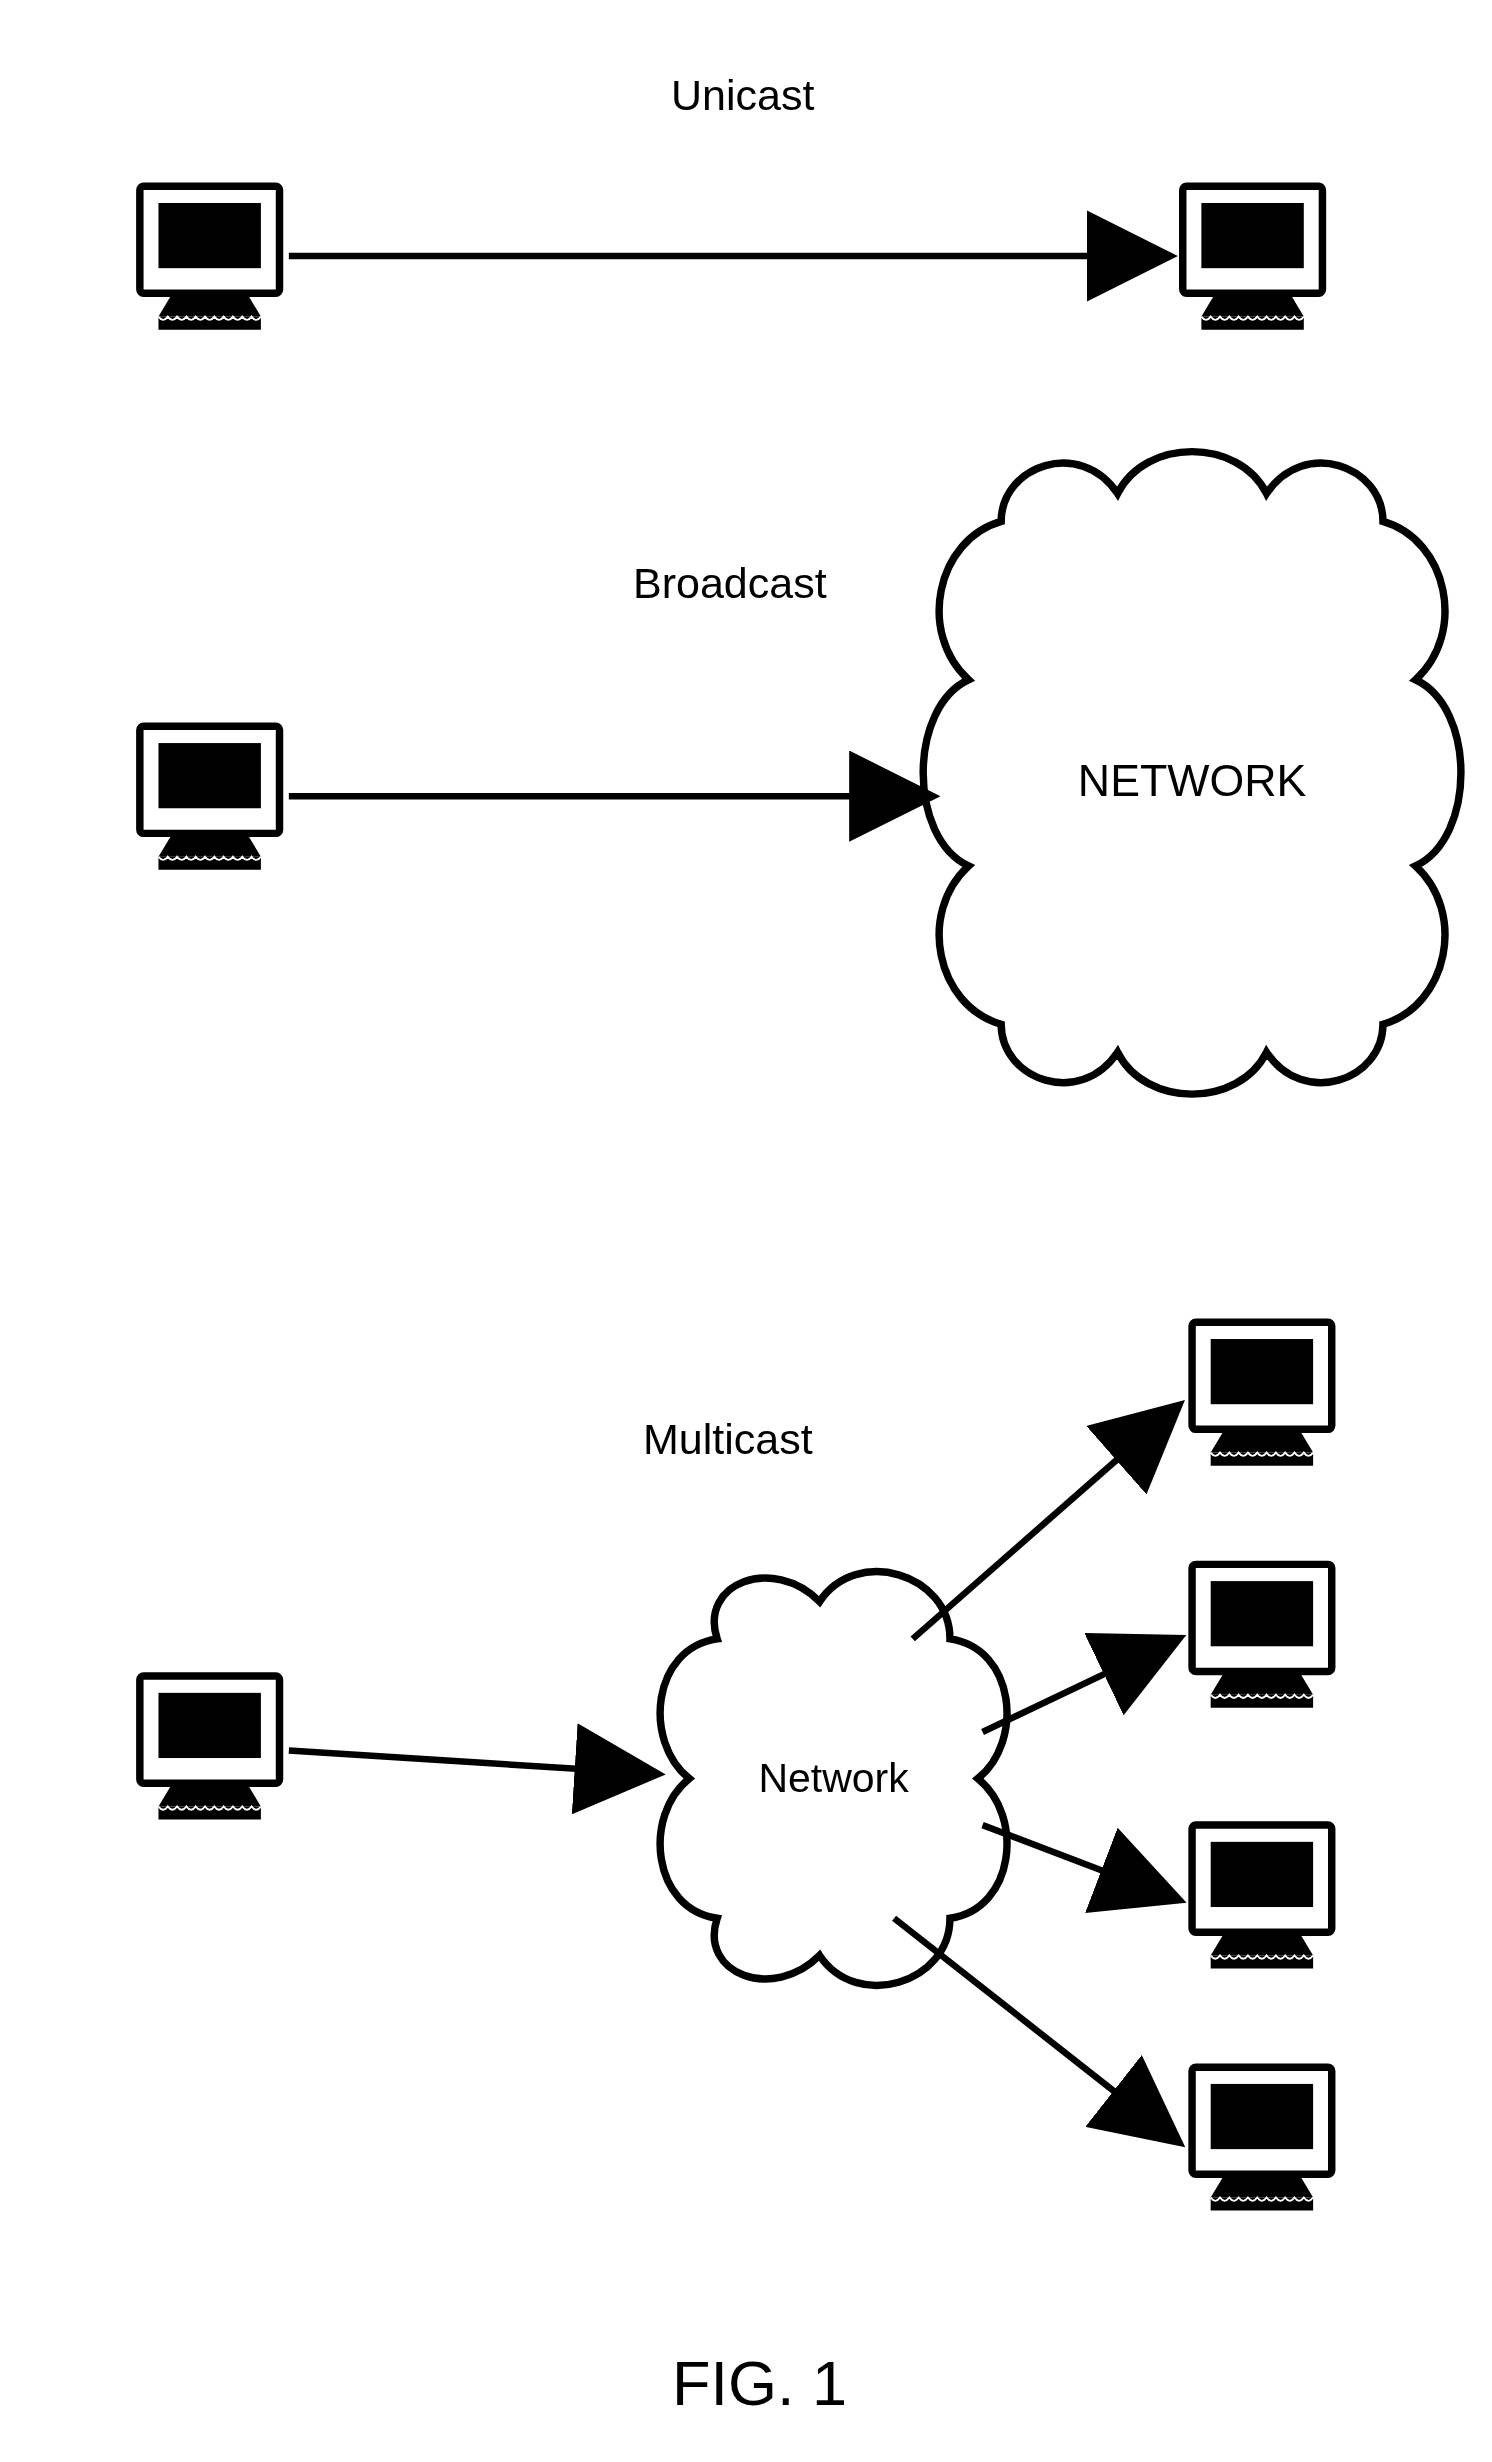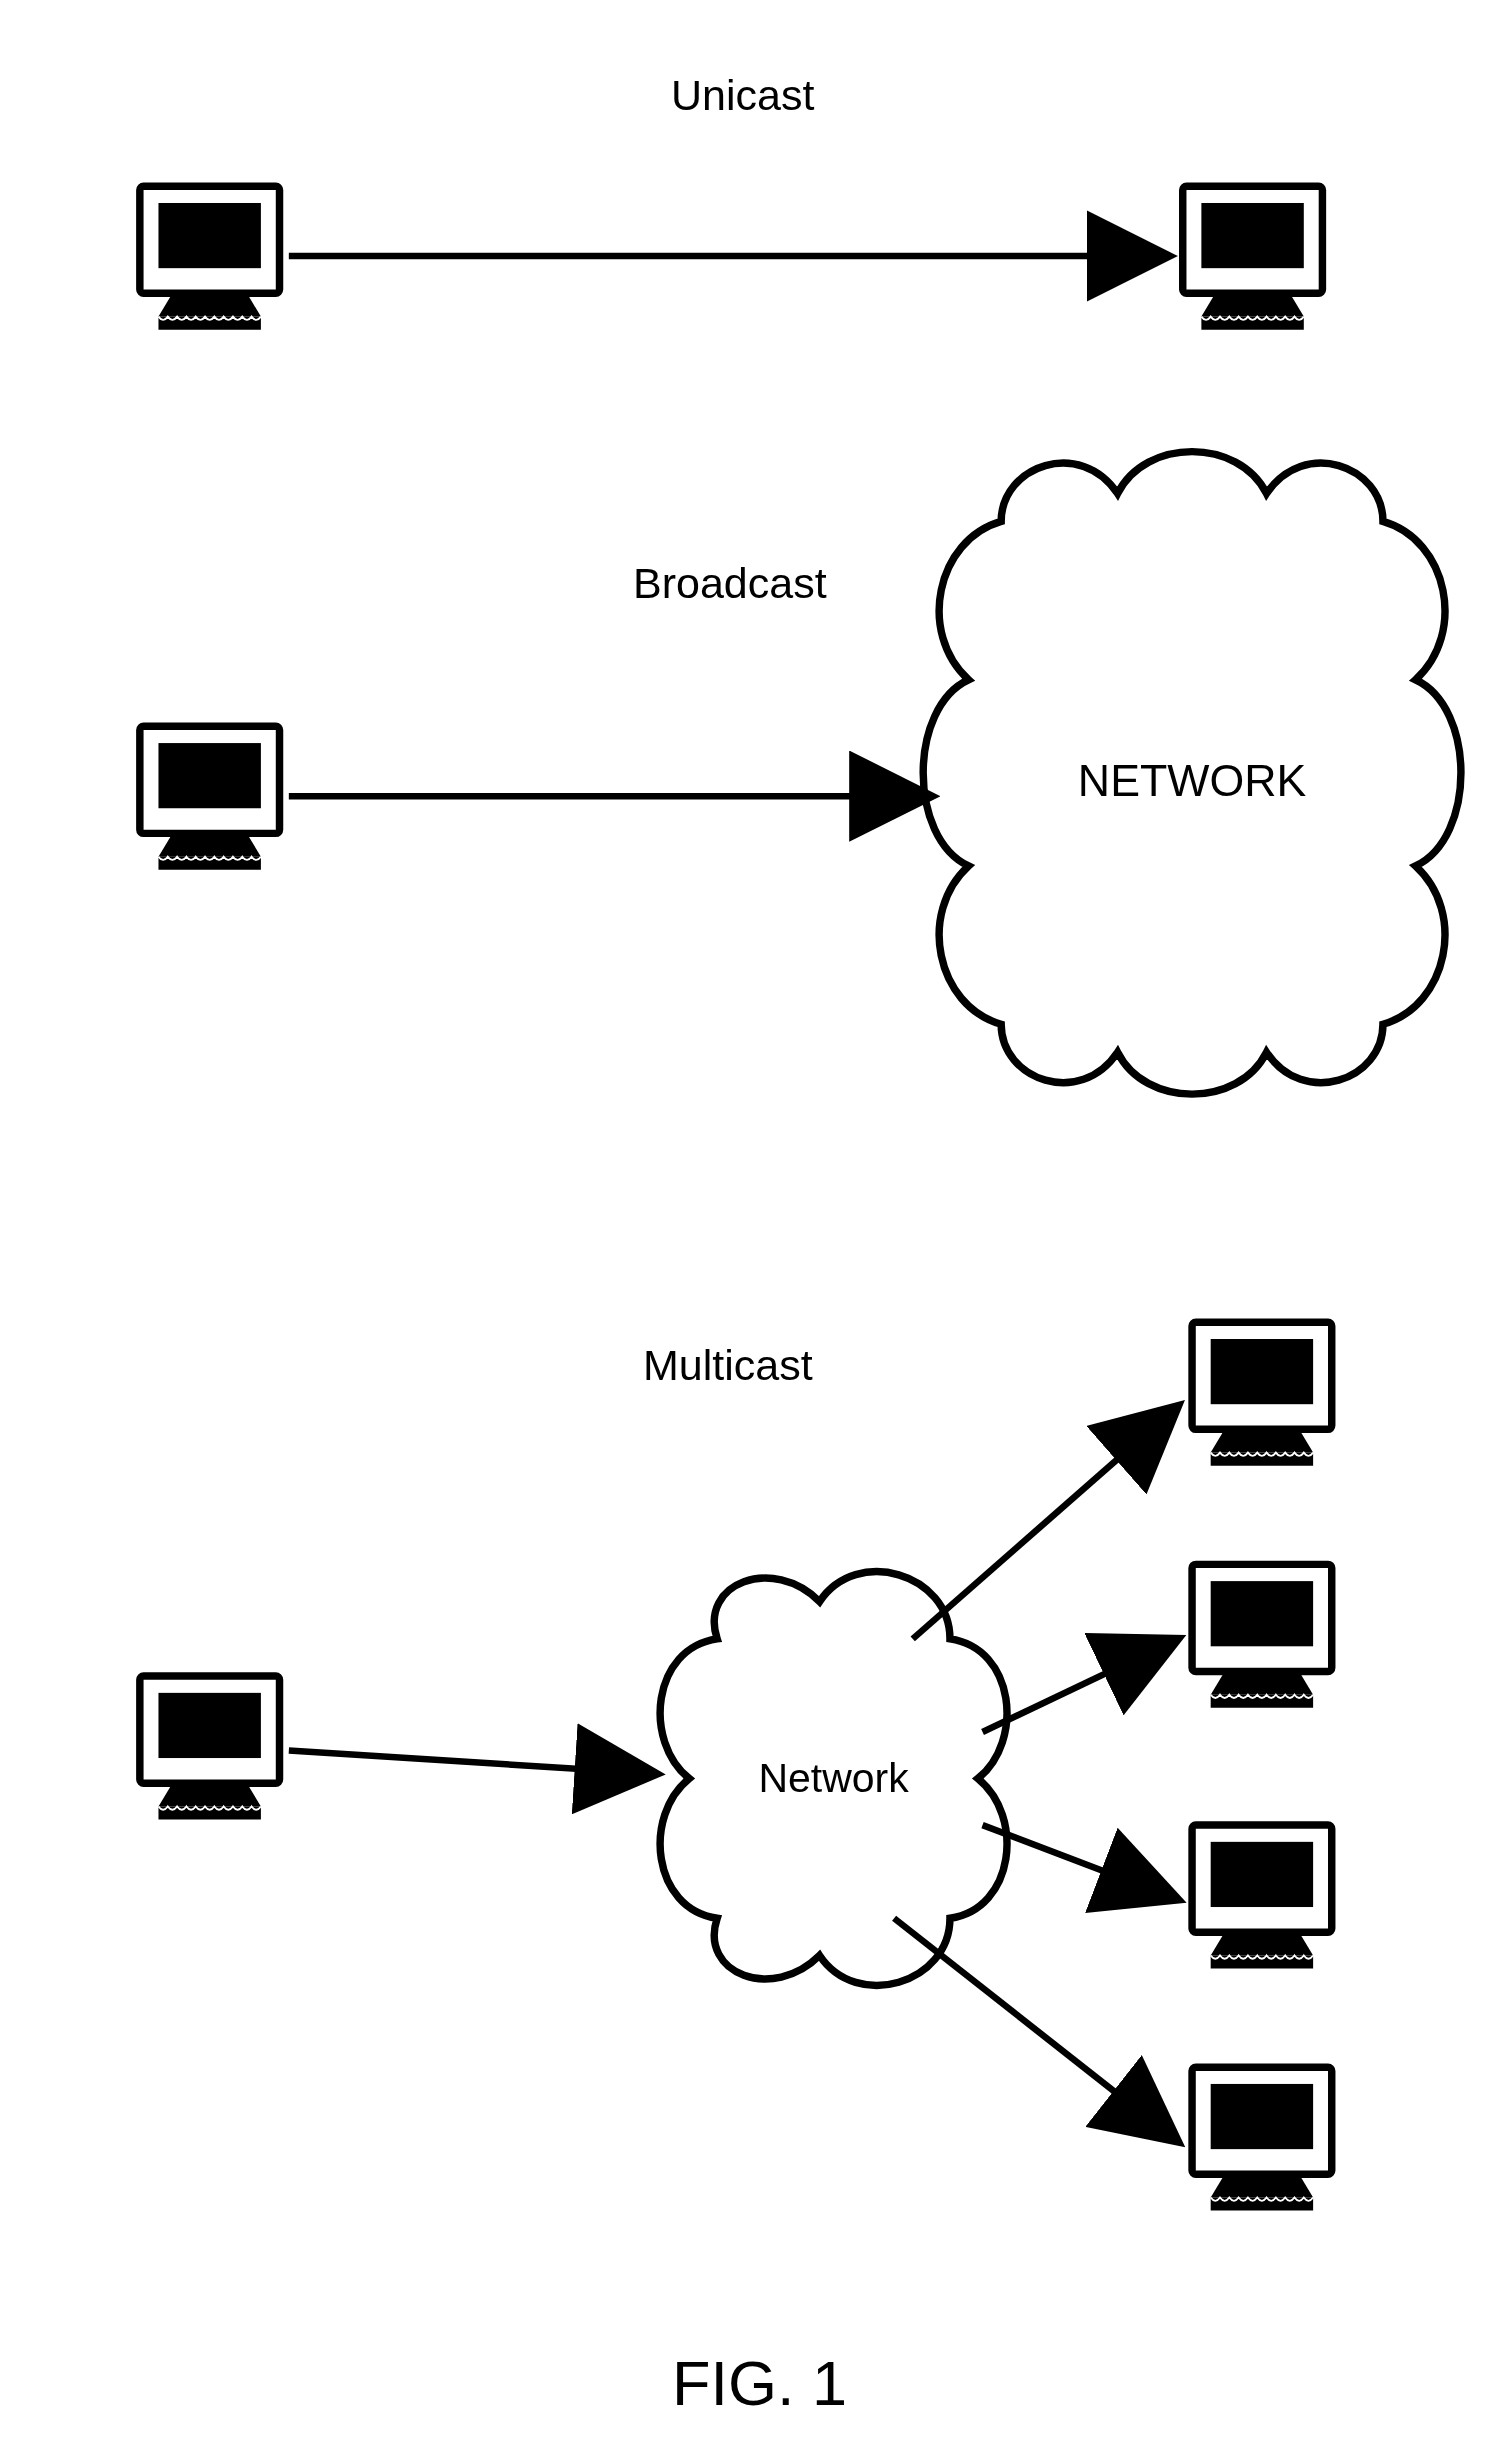--- a/index.html
+++ b/index.html
@@ -35,21 +35,21 @@
     overflow: visible;
   }
 </style>
 </head>
 <body>
 
 <div class="page">
 
   <div class="label" style="left:671px; top:71px;">Unicast</div>
   <div class="label" style="left:633px; top:559px;">Broadcast</div>
-  <div class="label" style="left:643px; top:1341px;">Multicast</div>
+  <div class="label" style="left:643px; top:1415px;">Multicast</div>
   <div class="fig" style="left:652px; top:2347px;margin-left:20px;">FIG. 1</div>
 
   <svg class="full" viewBox="0 0 1603 2644">
     <defs>
 
       <g id="computer">
 
         <rect x="0" y="0" width="150" height="115" rx="4" ry="4" fill="#fff" stroke="#000" stroke-width="8"></rect>
 
         <rect x="20" y="18" width="110" height="70" fill="#000"></rect>

